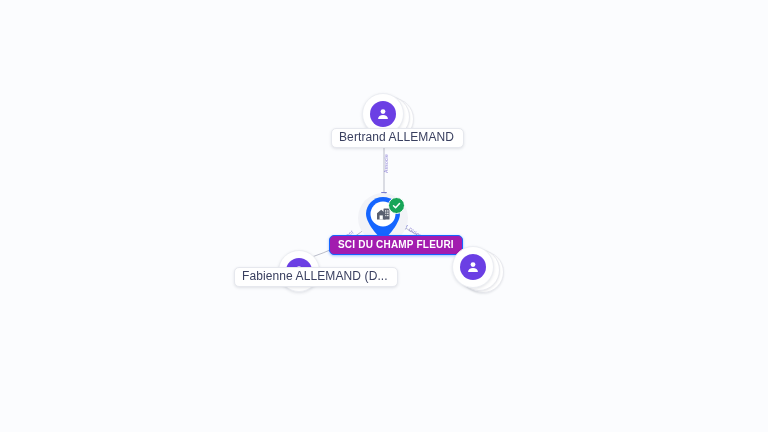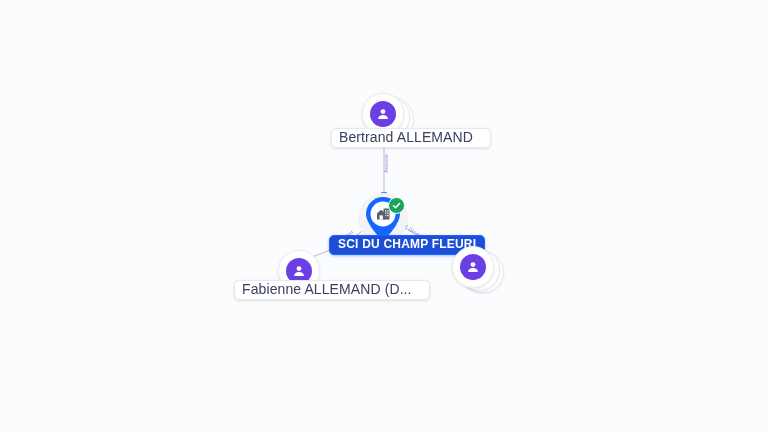--- a/index.html
+++ b/index.html
@@ -92,33 +92,33 @@
     align-items: center;
     justify-content: center;
   }
 
   
   .node-label {
     position: absolute;
     background: #ffffff;
     border: 1px solid #e6e8ee;
     border-radius: 5px;
-    padding: 3px 17px 4px 7px;
-    font-size: 14px;
+    padding: 3px 9px 4px 7px;
+    font-size: 12px;
     line-height: 11px;
     color: #3a4060;
     white-space: nowrap;
     box-shadow: 0 1px 3px rgba(40,45,70,0.13);
     letter-spacing: 0.1px;
   }
   .node-label.primary {
-    background: #1d4ed8;
+    background: #a21caf;
     border: 1px solid #1565ff;
     color: #ffffff;
-    font-size: 12px;
+    font-size: 10px;
     font-weight: bold;
     letter-spacing: 0.2px;
     padding: 3px 8px 4px 8px;
     box-shadow: 0 1px 3px rgba(21,101,255,0.40);
   }
 
   
   .edge-label {
     position: absolute;
     font-size: 5px;
@@ -196,21 +196,21 @@
   <div class="person-node" style="left:278px; top:250px;">
     <div class="stack-c s0">
       <div class="avatar-disc">
         <svg width="16" height="16" viewBox="0 0 24 24" fill="#ffffff">
           <circle cx="12" cy="8.4" r="3.6"></circle>
           <path d="M4.6 19.4c0-4.0 3.3-6.0 7.4-6.0s7.4 2.0 7.4 6.0z"></path>
         </svg>
       </div>
     </div>
   </div>
-  <div class="node-label" style="left:234px; top:280px;">Fabienne ALLEMAND (D...</div>
+  <div class="node-label" style="left:234px; top:267px;">Fabienne ALLEMAND (D...</div>
 
   <div class="person-node" style="left:452px; top:246px;">
     <div class="stack-c s2"></div>
     <div class="stack-c s1"></div>
     <div class="stack-c s0">
       <div class="avatar-disc">
         <svg width="16" height="16" viewBox="0 0 24 24" fill="#ffffff">
           <circle cx="12" cy="8.4" r="3.6"></circle>
           <path d="M4.6 19.4c0-4.0 3.3-6.0 7.4-6.0s7.4 2.0 7.4 6.0z"></path>
         </svg>

